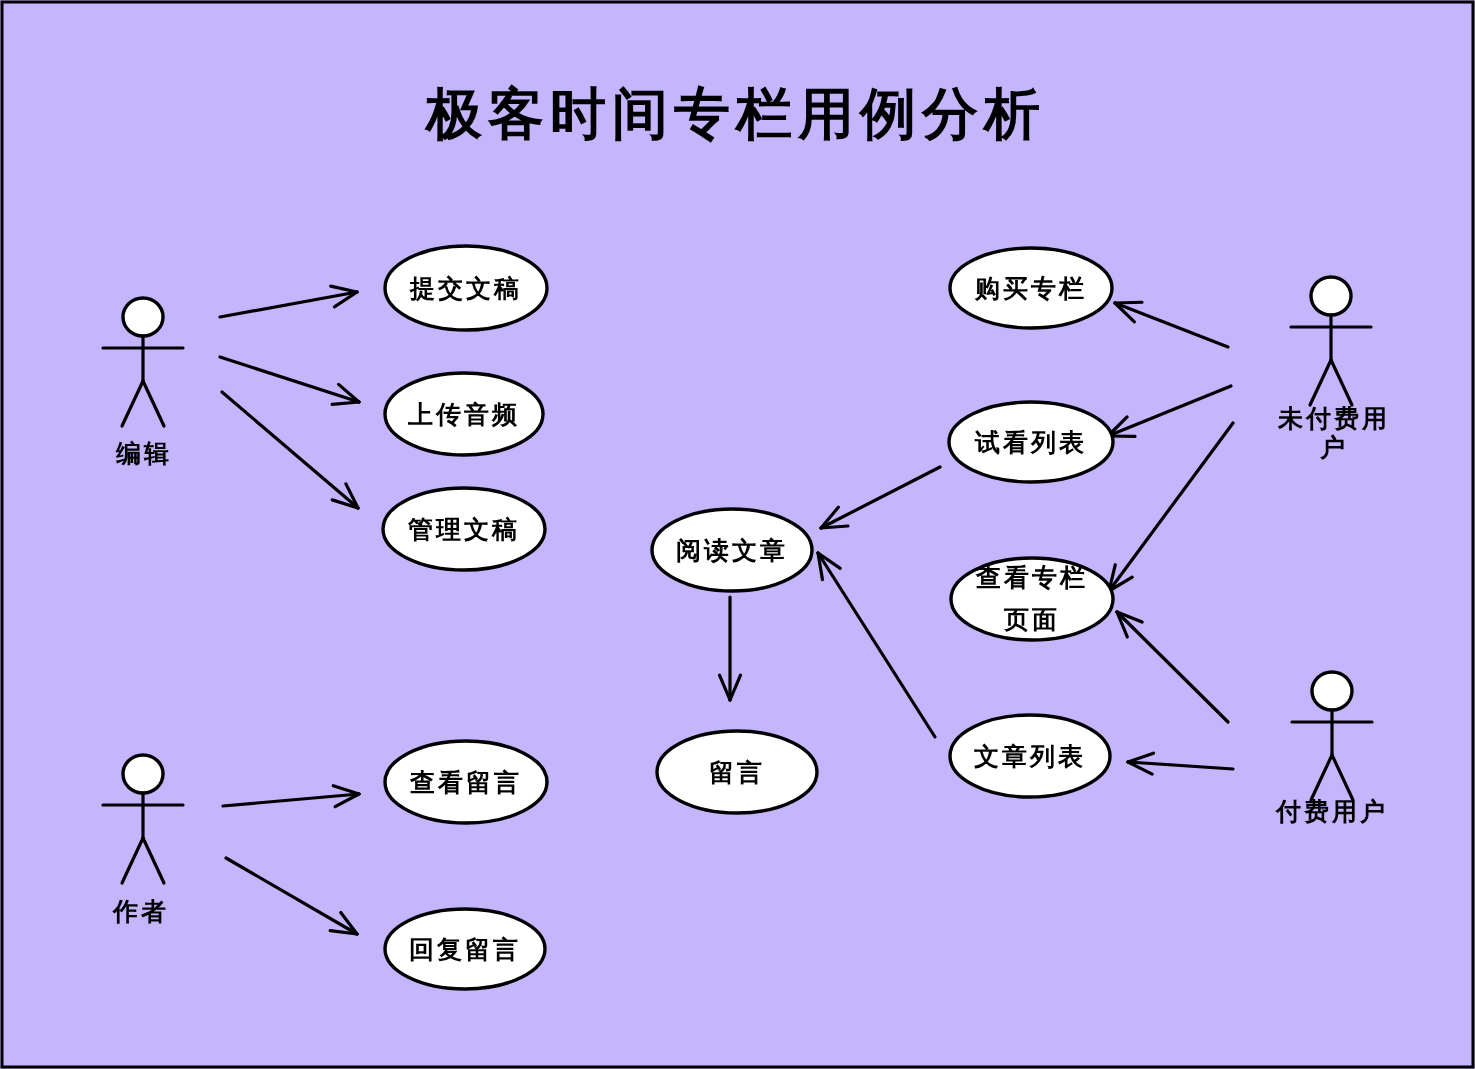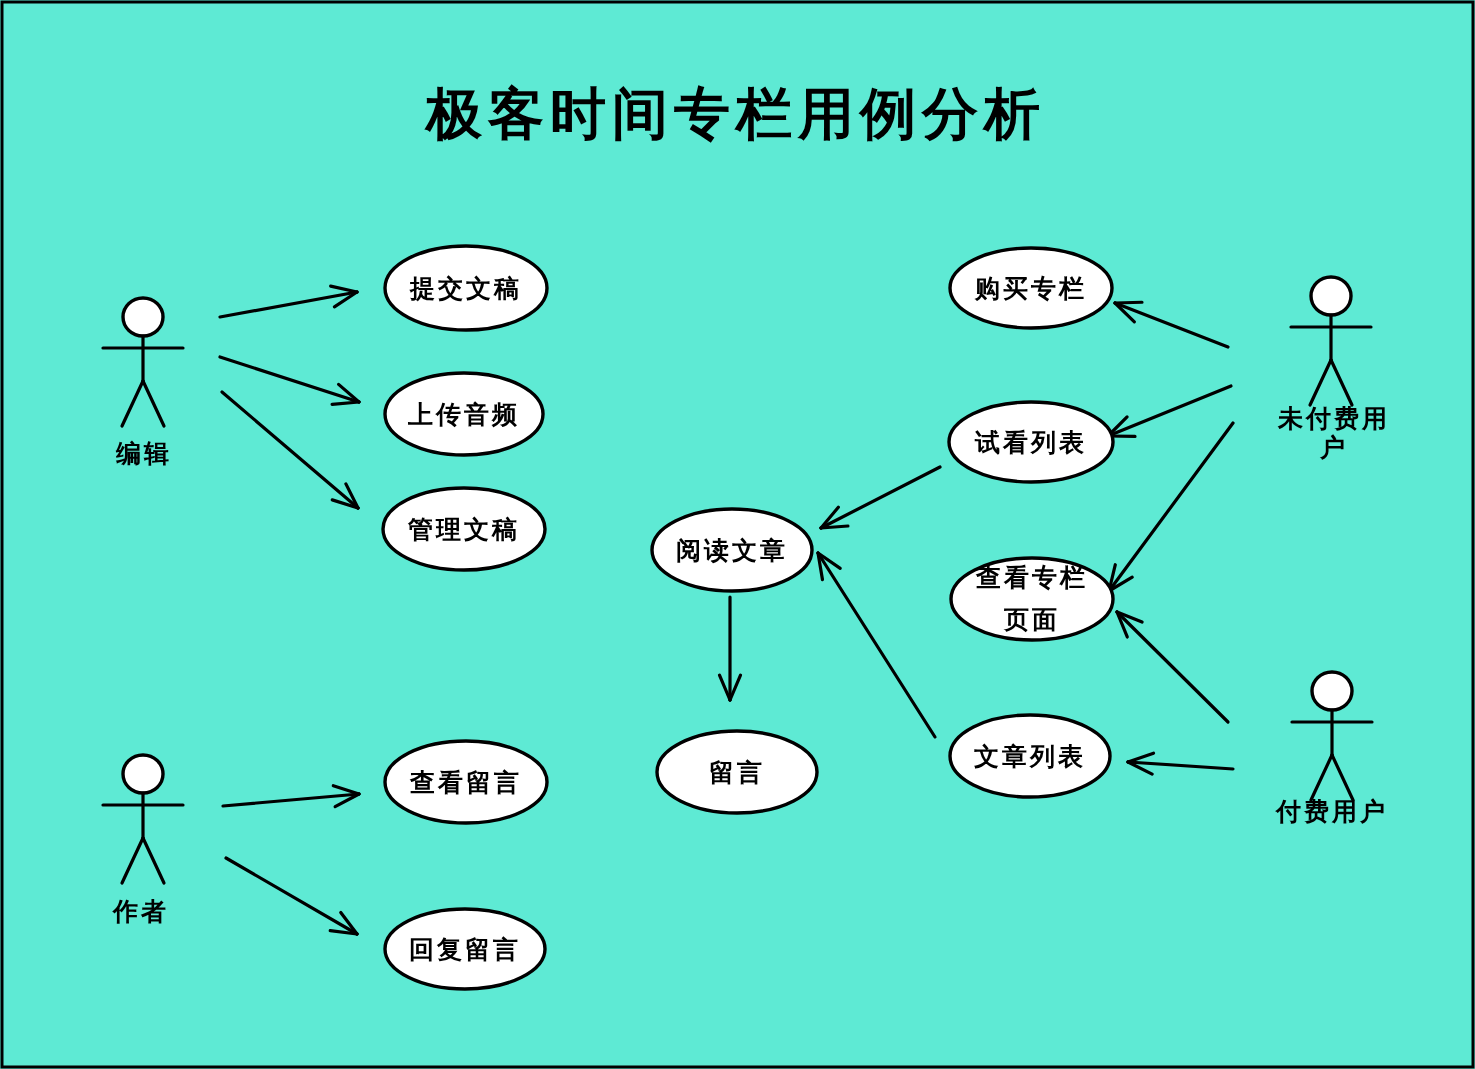--- a/index.html
+++ b/index.html
@@ -1,19 +1,19 @@
 <!DOCTYPE html>
 <html><head>
 <meta charset="utf-8">
 <style>
   html,body{margin:0;padding:0;background:#fff;}
   .stage{
     position:relative;
     width:1475px;height:1069px;
-    background:#5eead4;
+    background:#c4b5fd;
     overflow:hidden;
   }
   svg{display:block;width:1475px;height:1069px;}
   .stroke{stroke:#000;stroke-width:3.2;stroke-linecap:round;fill:none;}
   .bubble{fill:#fff;stroke:#000;stroke-width:3.4;}
   .frame{fill:none;stroke:#000;stroke-width:3;}
   .label{
     font-family:"DejaVu Sans",sans-serif;
     font-size:25px;font-weight:bold;
     letter-spacing:3px;

